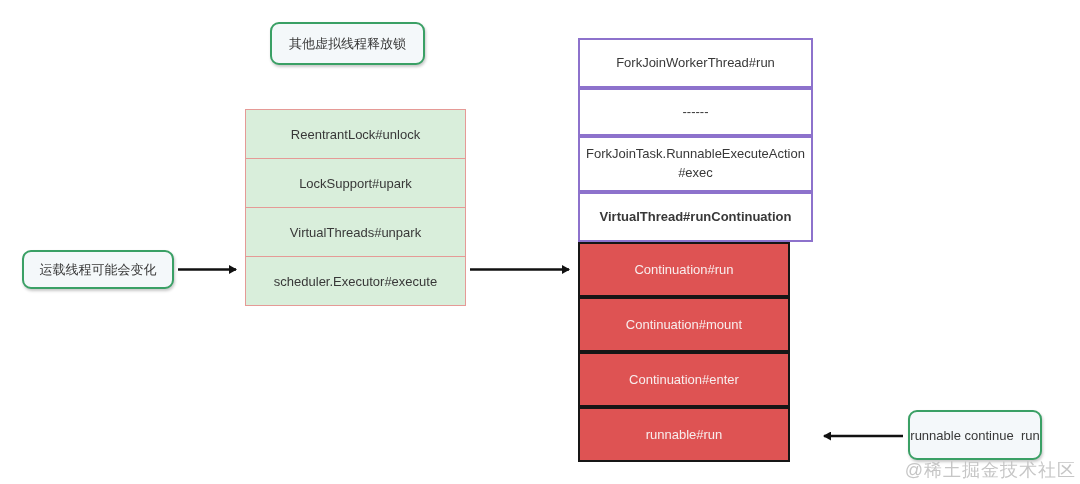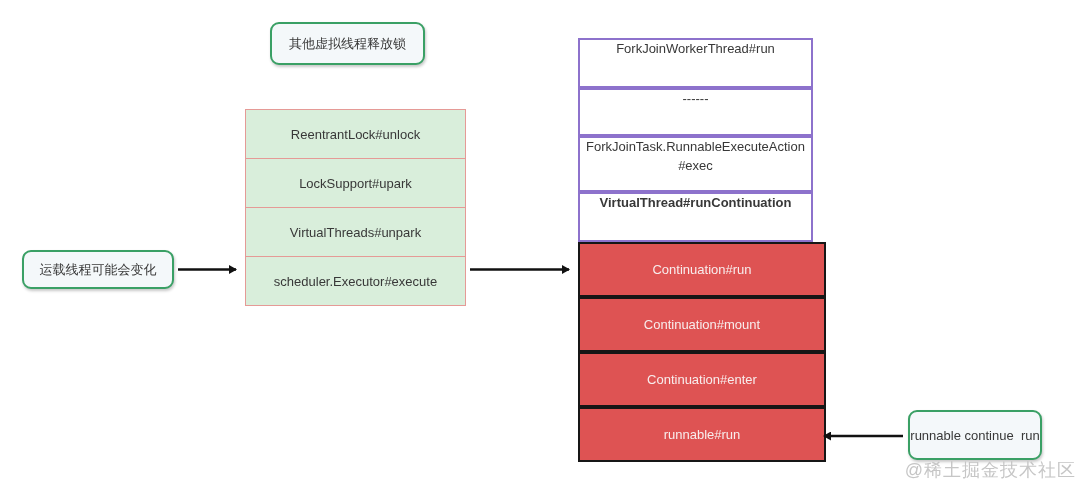--- a/index.html
+++ b/index.html
@@ -35,32 +35,32 @@
     display:flex;align-items:center;justify-content:center;
     font-size:13px;
   }
   .gstack-row:first-child{margin-top:16px;}
   
   .cstack{position:absolute;left:578px;top:38px;width:235px;}
   .pframe{
     box-sizing:border-box;width:235px;
     background:#ffffff;
     border:2px solid #8d72cc;
-    display:flex;align-items:flex-start;justify-content:center;
+    display:flex;align-items:center;justify-content:center;
     font-size:13px;line-height:1.45;
     text-align:center;
     padding:0 4px;
   }
   .pframe span{overflow-wrap:anywhere;}
   .pframe:nth-child(1){height:50px;}
   .pframe:nth-child(2){height:48px;}
   .pframe:nth-child(3){height:56px;}
   .pframe:nth-child(4){height:50px;font-weight:bold;}
   .rframe{
-    box-sizing:border-box;width:248px;height:55px;
+    box-sizing:border-box;width:212px;height:55px;
     background:#de5353;
     border:2.5px solid #161616;
     color:#f8eded;
     display:flex;align-items:center;justify-content:center;
     font-size:13px;
   }
   
   #arrows{position:absolute;left:0;top:0;width:1080px;height:484px;pointer-events:none;}
   
   .watermark{

